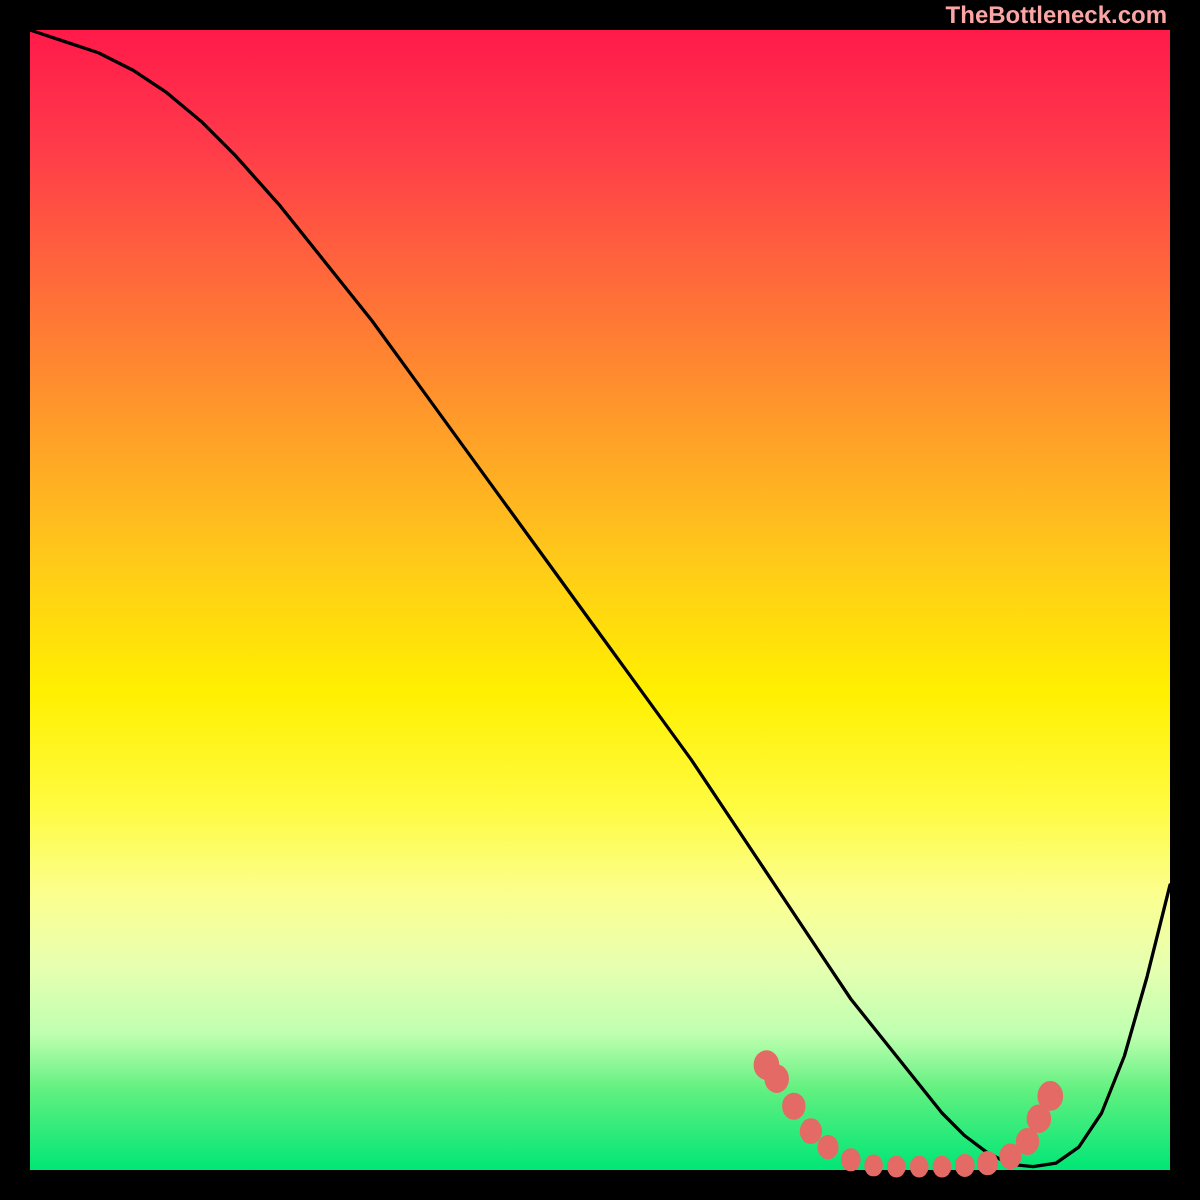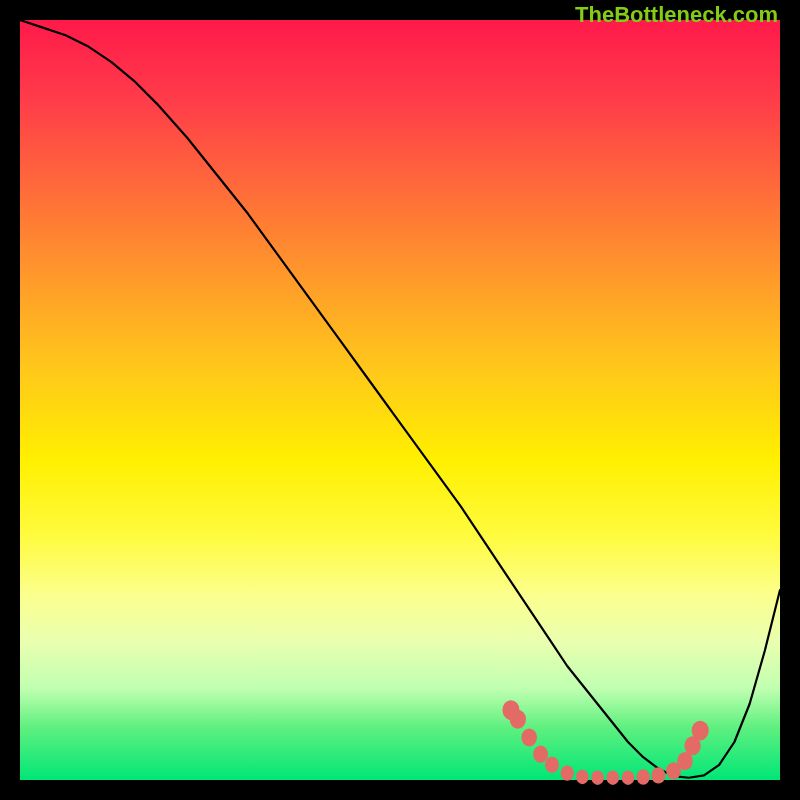--- a/index.html
+++ b/index.html
@@ -28,22 +28,22 @@
       #e8ffb0 82%,
       #c0ffb0 88%,
       #60f080 93%,
       #00e676 100%
     );
   }
   .watermark {
     position: absolute;
     font-family: Arial, Helvetica, sans-serif;
     font-weight: 700;
-    font-size: 22px;
-    color: #84cc16;
+    font-size: 16px;
+    color: #fca5a5;
   }
   svg.curve {
     position: absolute;
     left: 0; top: 0;
     width: 100%; height: 100%;
     overflow: visible;
   }
   .curve-path {
     fill: none;
     stroke: #000;

